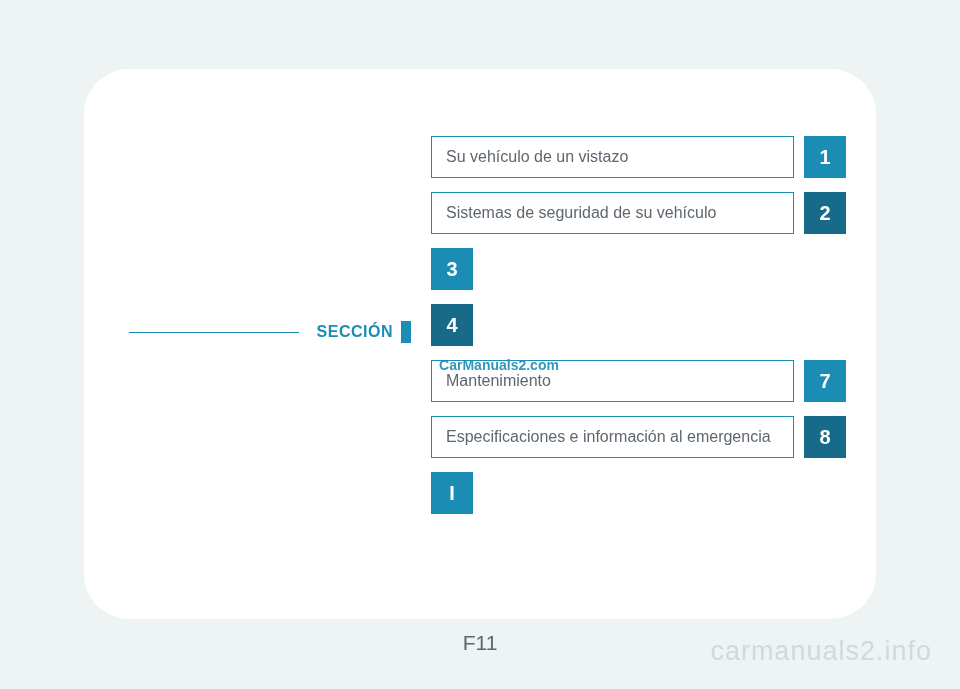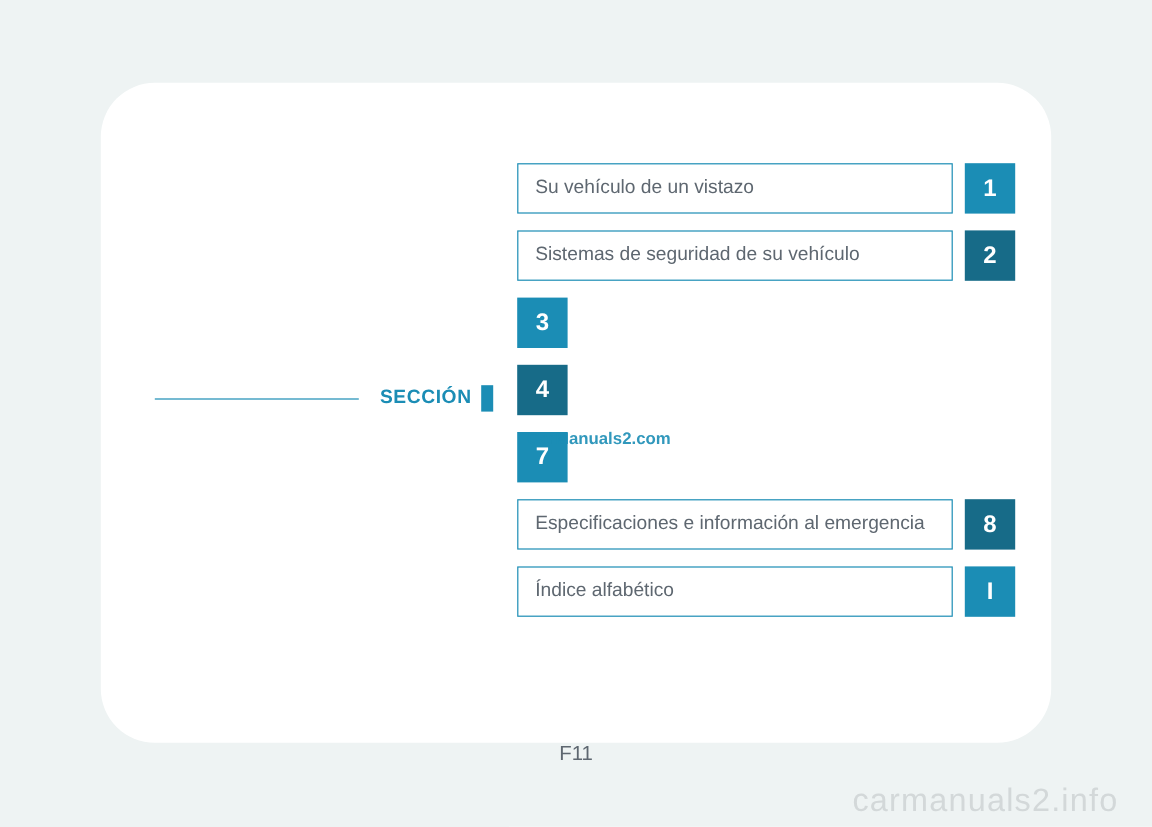--- a/index.html
+++ b/index.html
@@ -109,30 +109,30 @@
       color: #1b8db5;
       font-size: 14px;
       font-weight: bold;
       opacity: 0.9;
       pointer-events: none;
       margin-left: 19px;
     }
     .page-num {
       position: absolute;
       left: 50%;
-      bottom: 51px;
+      bottom: 34px;
       transform: translateX(-50%);
       color: #5e6770;
-      font-size: 17px;
+      font-size: 21px;
       font-weight: 500;
     }
     .watermark-bottom {
       position: absolute;
       right: 28px;
-      bottom: 6px;
+      bottom: 22px;
       color: #d3d8d9;
       font-size: 27px;
       font-weight: 400;
       letter-spacing: 1px;
       font-family: Arial, sans-serif;
     }
     .accent-acute {
       
     }
   </style>
@@ -165,30 +165,30 @@
           <div class="toc-num-box">3</div>
         </div>
 
         <div class="toc-item">
           <div class="toc-num-box dark">4</div>
         </div>
 
 
 
         <div class="toc-item">
+          <div class="toc-text-box">Mantenimiento</div>
           <div class="toc-num-box">7</div>
         </div>
 
         <div class="toc-item">
           <div class="toc-text-box">Especificaciones e información al emergencia</div>
           <div class="toc-num-box dark">8</div>
         </div>
 
         <div class="toc-item">
-          <div class="toc-text-box">Índice alfabético</div>
           <div class="toc-num-box">I</div>
         </div>
 
       </div>
     </div>
   </div>
 </div>
 
 <div class="watermark-center">CarManuals2.com</div>
 

